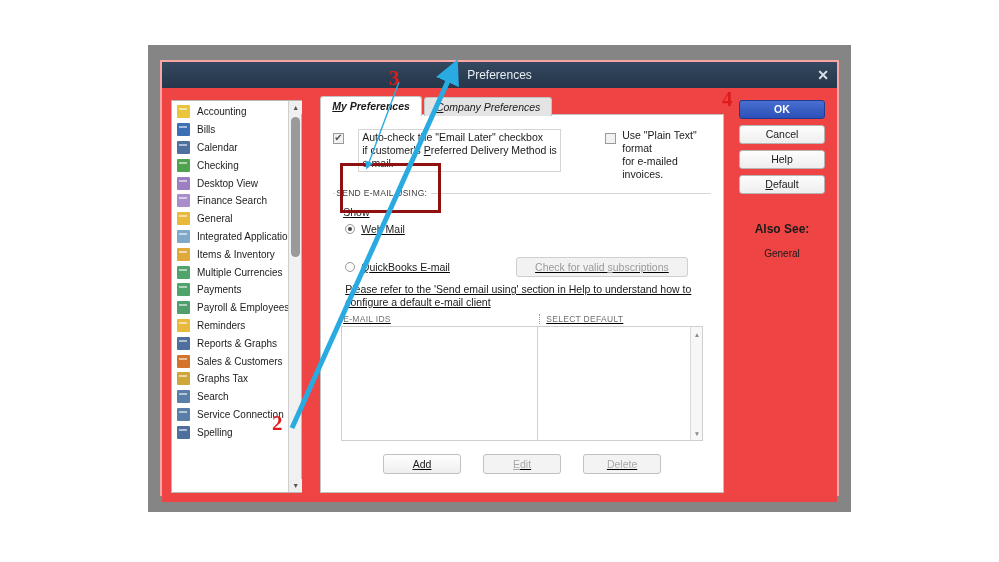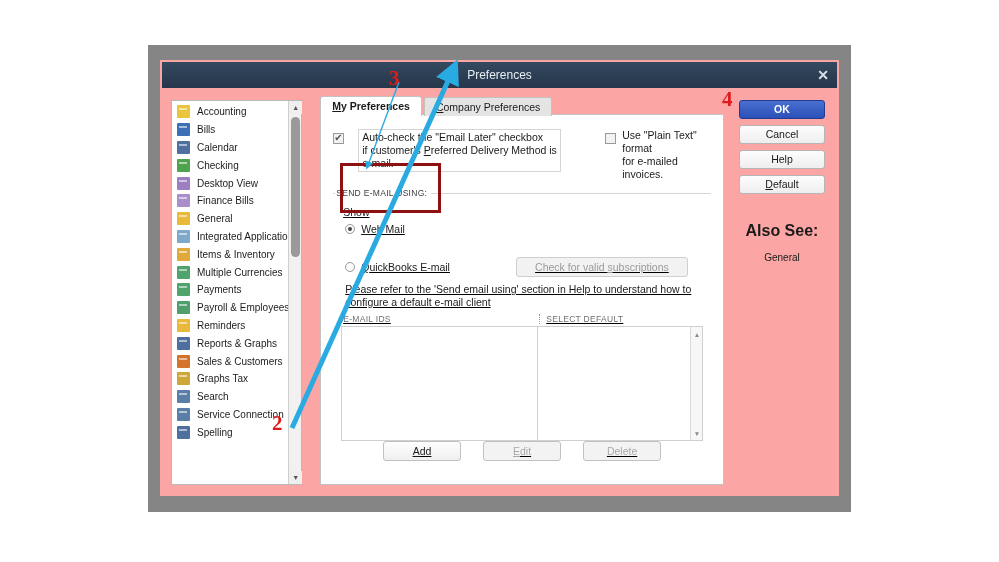--- a/index.html
+++ b/index.html
@@ -53,21 +53,21 @@
     color: #d9e2ea;
     font-size: 14px;
     font-weight: bold;
     cursor: pointer;
   }
 
   #dialog-body {
     flex: 1 1 auto;
     display: flex;
     padding: 8px 9px 9px 9px;
-    background: #fca5a5;
+    background: #ef4444;
     gap: 0;
   }
 
   
   #sidebar {
     width: 148px;
     background: #ffffff;
     border: 1px solid #b9b9b9;
     display: flex;
     flex-direction: column;
@@ -141,20 +141,21 @@
     display: flex;
     flex-direction: column;
     position: relative;
   }
   #tabs {
     display: flex;
     align-items: flex-start;
     height: 19px;
     position: relative;
     z-index: 3;
+    font-style: italic;
   }
   .tab {
     font-size: 10.5px;
     padding: 3px 11px 3px 11px;
     border: 1px solid #c2c2c2;
     border-bottom: none;
     border-radius: 3px 3px 0 0;
     background: #e4e4e4;
     color: #1a1a1a;
     cursor: pointer;
@@ -334,20 +335,21 @@
     cursor: pointer;
   }
   #lsb-up { position:absolute; top:1px; left:0; }
   #lsb-down { position:absolute; bottom:1px; left:0; }
 
   
   #list-buttons {
     display: flex;
     justify-content: center;
     gap: 22px;
+    margin-top: 13px;
   }
   .lbtn {
     width: 78px; height: 20px;
     line-height: 18px;
     text-align: center;
     font-size: 10.5px;
     border: 1px solid #c0c0c0;
     border-radius: 3px;
     background: linear-gradient(to bottom,#fefefe,#efefef);
     color: #1a1a1a;
@@ -378,21 +380,21 @@
     cursor: pointer;
   }
   .rbtn.primary {
     background: linear-gradient(to bottom,#4a6fd0,#2b50b8);
     border: 1px solid #1f3c92;
     color: #ffffff;
     font-weight: bold;
   }
   .rbtn u { text-decoration: underline; }
   #also-see-title {
-    font-size: 16px;
+    font-size: 12px;
     font-weight: bold;
     color: #1a1a1a;
     margin-top: 22px;
   }
   #also-see-link {
     font-size: 10px;
     color: #1a1a1a;
     margin-top: 12px;
     cursor: pointer;
   }
@@ -453,21 +455,21 @@
           <div class="side-item">
             <span class="side-icon" style="background: rgb(79, 163, 79);"></span>
             <span>Checking</span>
           </div>
           <div class="side-item">
             <span class="side-icon" style="background: rgb(155, 127, 192);"></span>
             <span>Desktop View</span>
           </div>
           <div class="side-item">
             <span class="side-icon" style="background: rgb(169, 142, 201);"></span>
-            <span>Finance Bills</span>
+            <span>Finance Search</span>
           </div>
           <div class="side-item">
             <span class="side-icon" style="background: rgb(232, 185, 58);"></span>
             <span>General</span>
           </div>
           <div class="side-item">
             <span class="side-icon" style="background: rgb(127, 168, 201);"></span>
             <span>Integrated Applications</span>
           </div>
           <div class="side-item">

